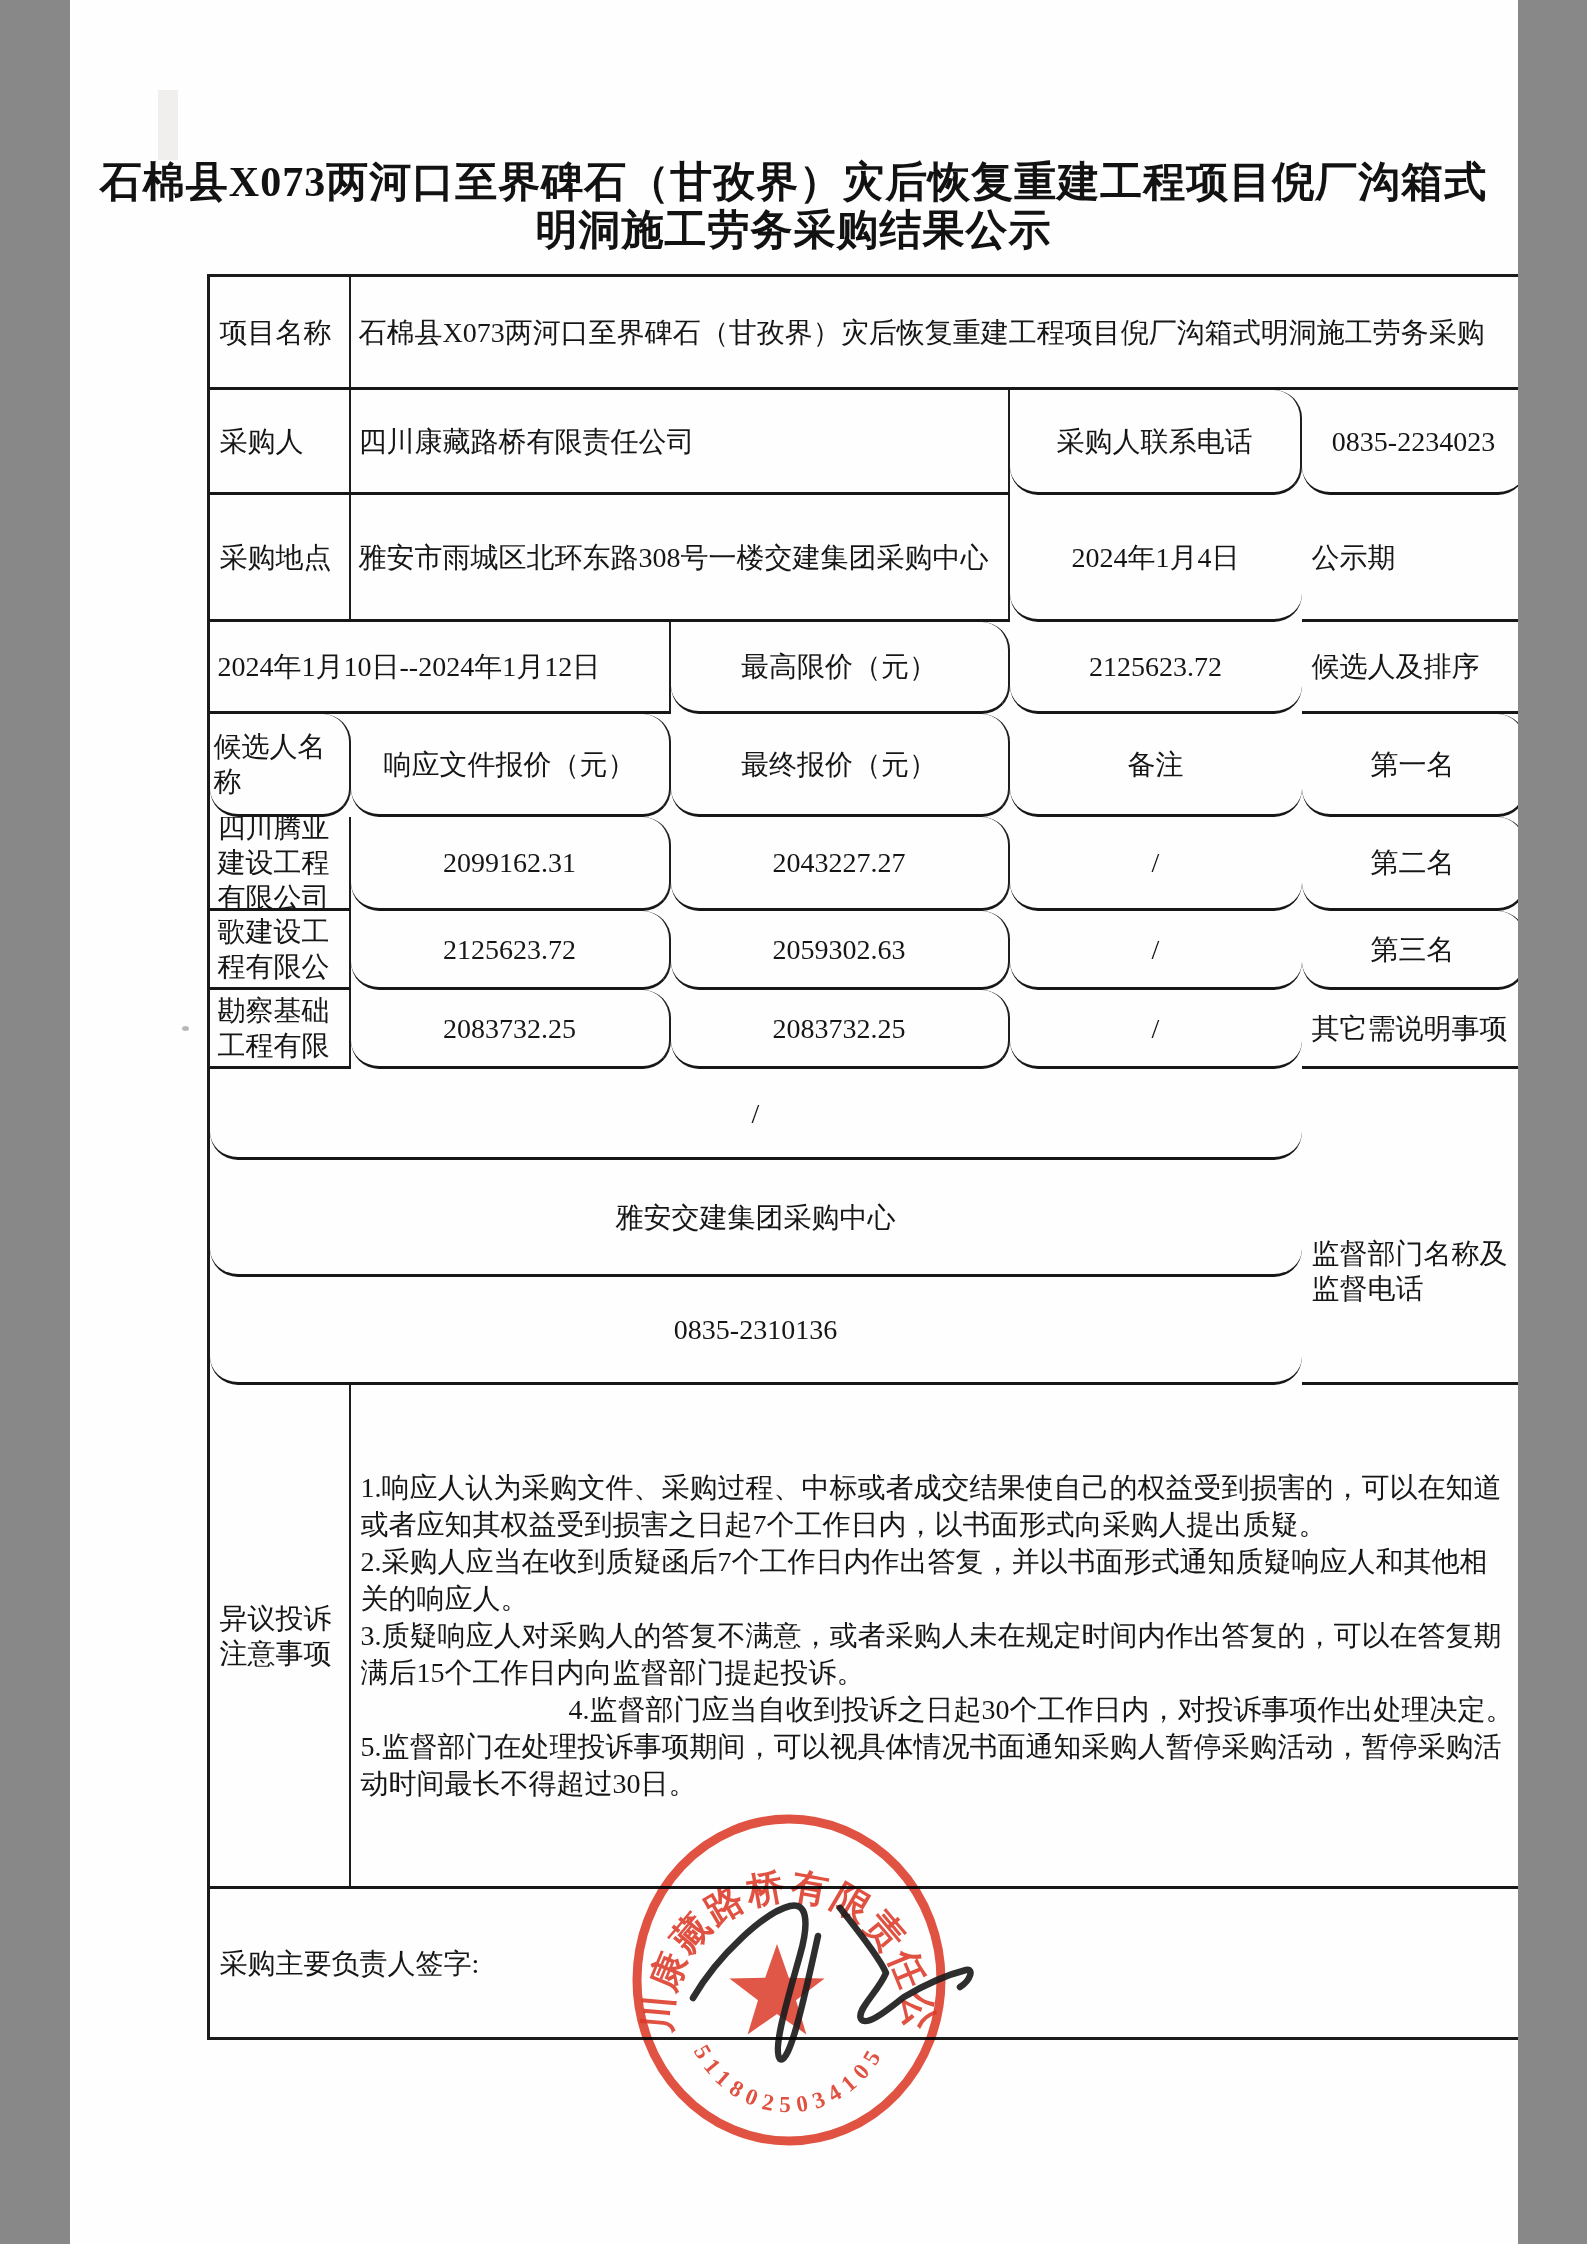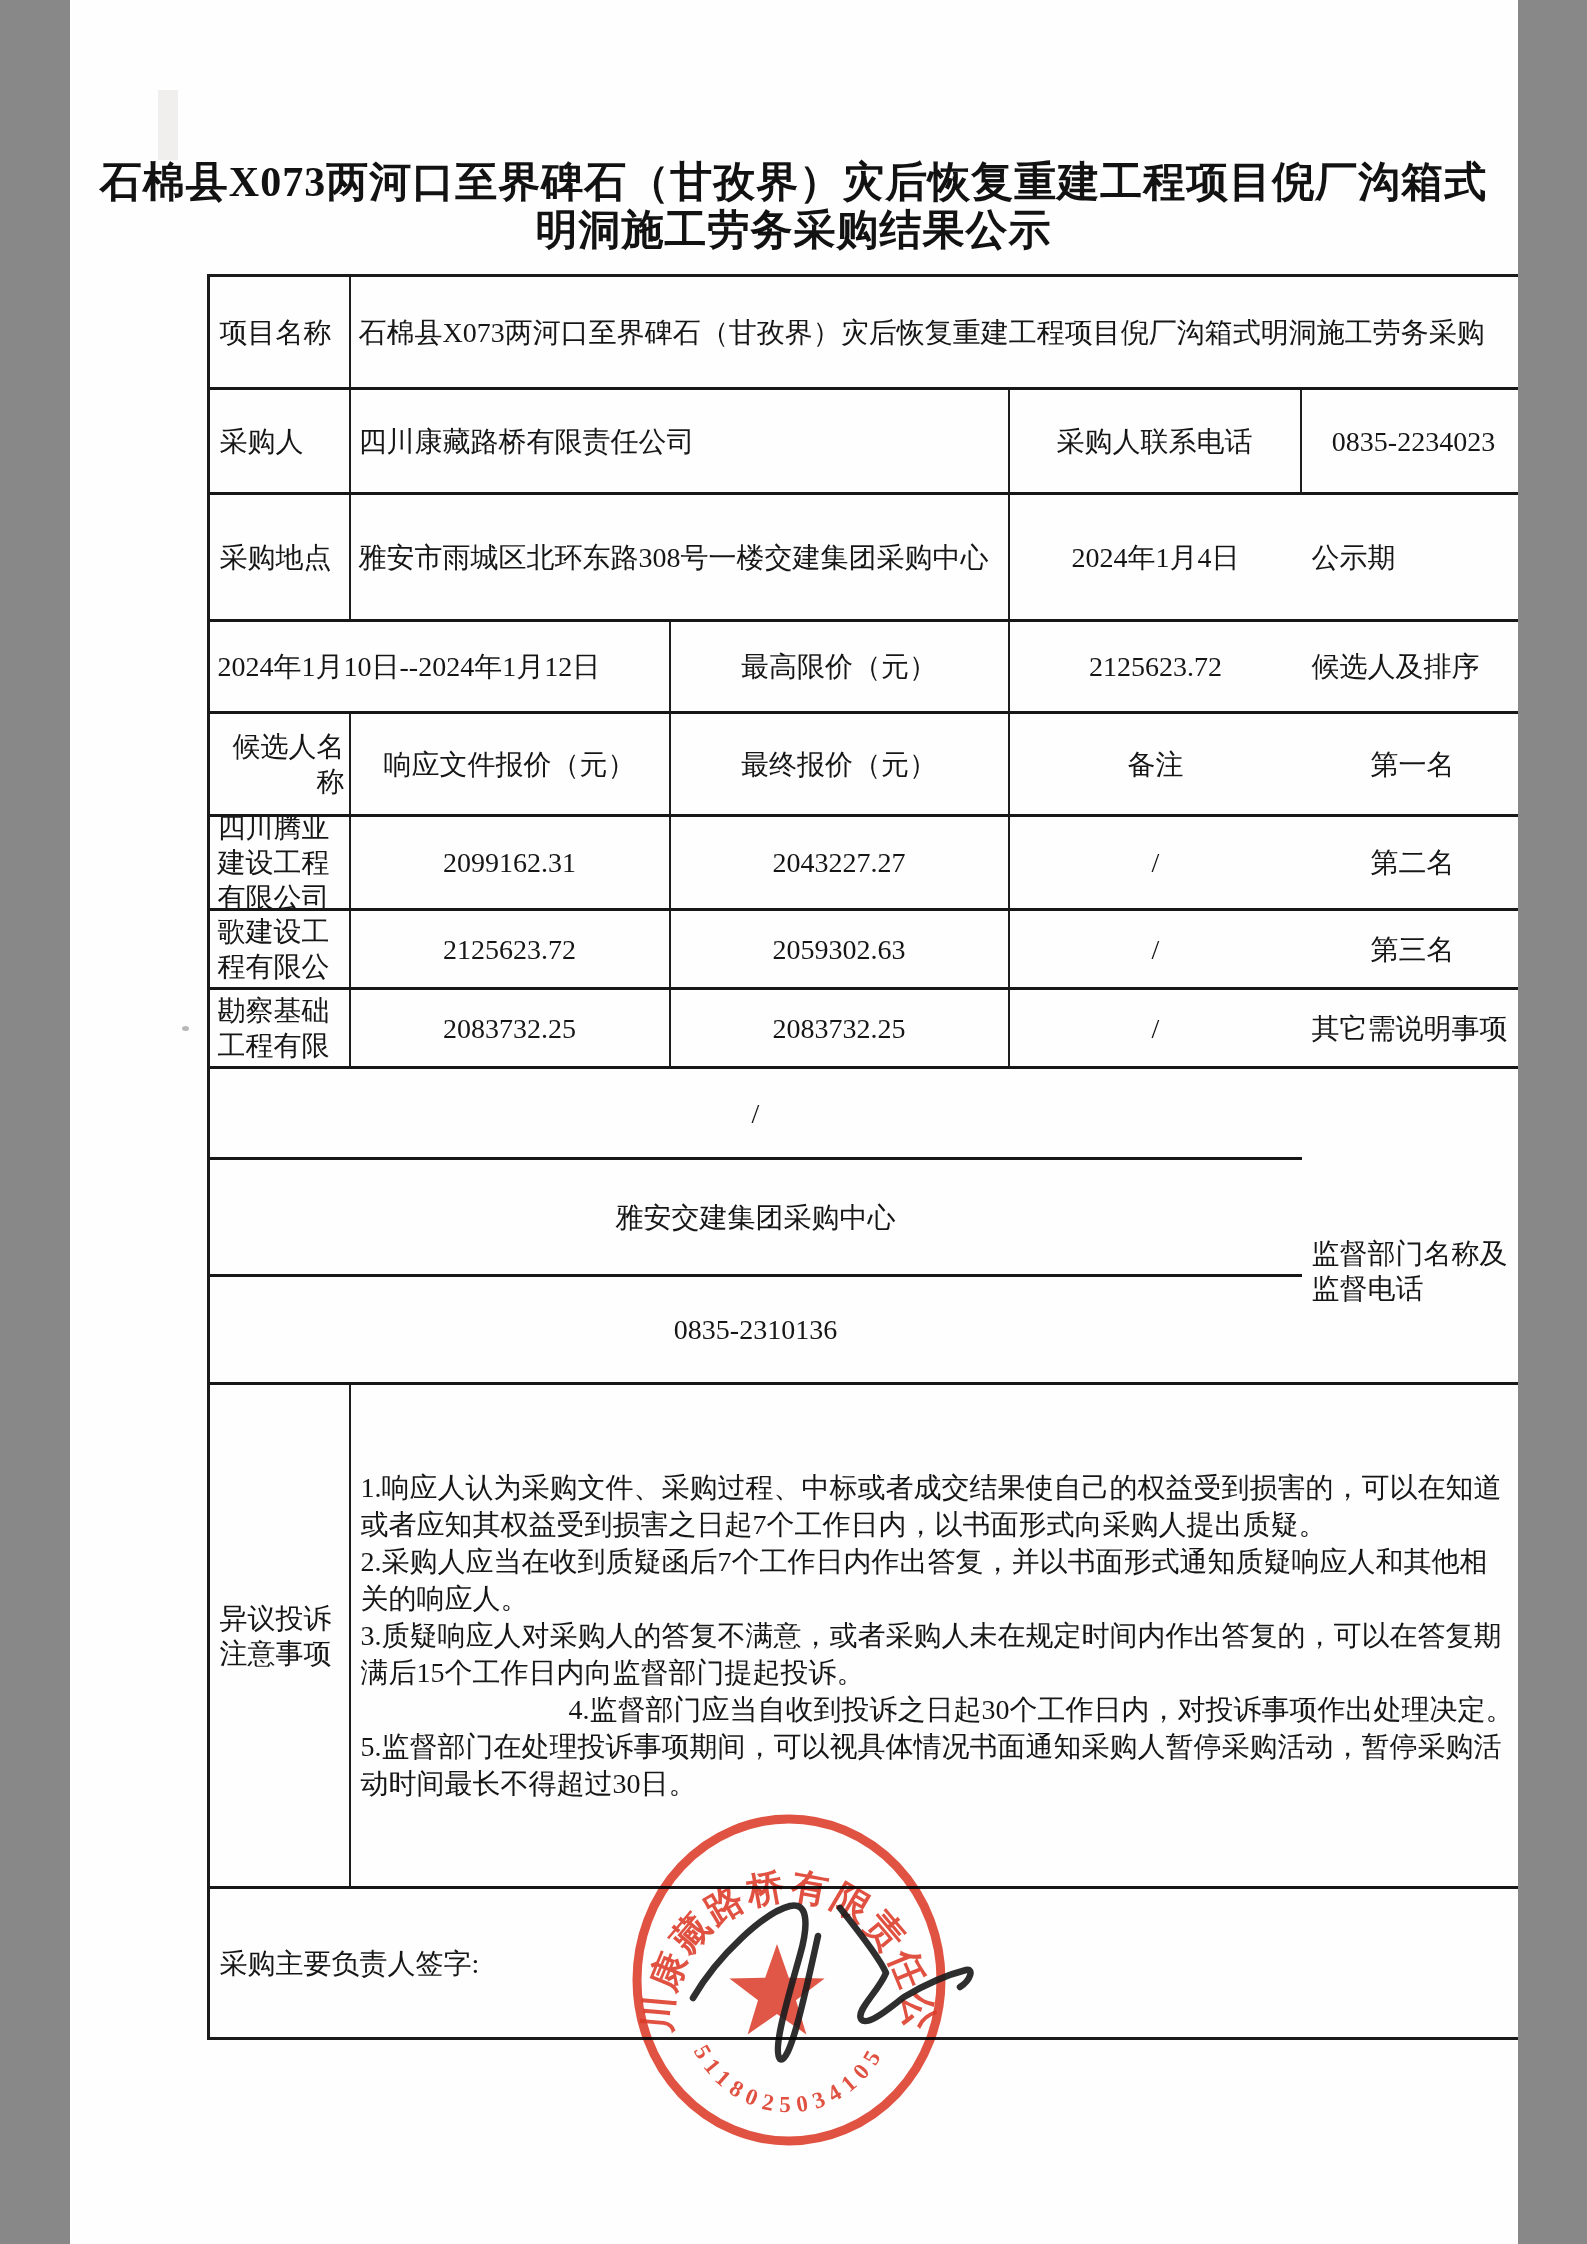--- a/index.html
+++ b/index.html
@@ -33,21 +33,21 @@
   .cell{
     display:flex;align-items:center;
     font-size:28px;line-height:35px;
     padding:0 8px;
     box-sizing:border-box;
     overflow:hidden;
   }
   .br{border-right:2px solid #1e1e1e;}
   .bb{border-bottom:3px solid #171717;}
   .lab{padding-left:10px;}
-  .ctr{justify-content:center;text-align:right;padding:0 4px;}
+  .ctr{justify-content:center;text-align:left;padding:0 4px;border-radius:28px;}
   .s2{grid-column:span 2;}
   .s4{grid-column:span 4;}
   .s5{grid-column:span 5;}
   .rs2{grid-row:span 2;}
   .objection-content{
     flex-direction:column;align-items:flex-end;justify-content:center;
     line-height:37px;padding:0 12px 0 10px;
   }
   .objection-content div{margin:0;}
   .sig-row{align-items:center;padding-left:10px;}

